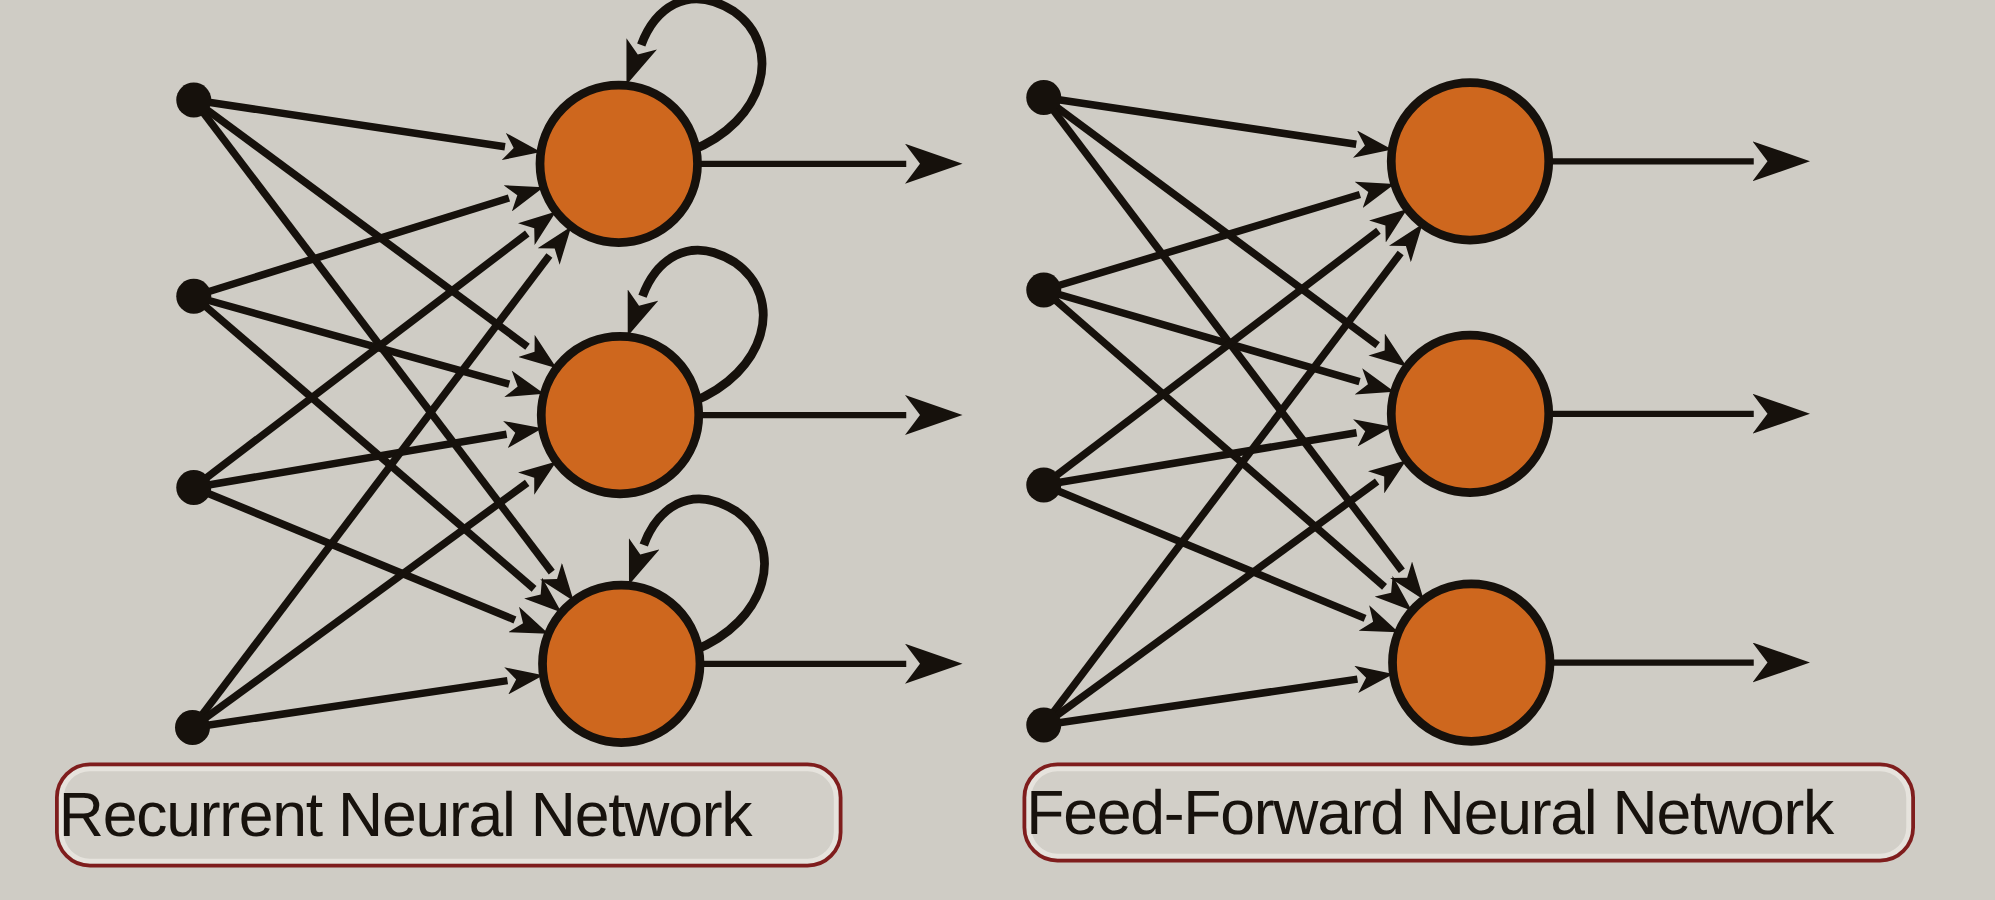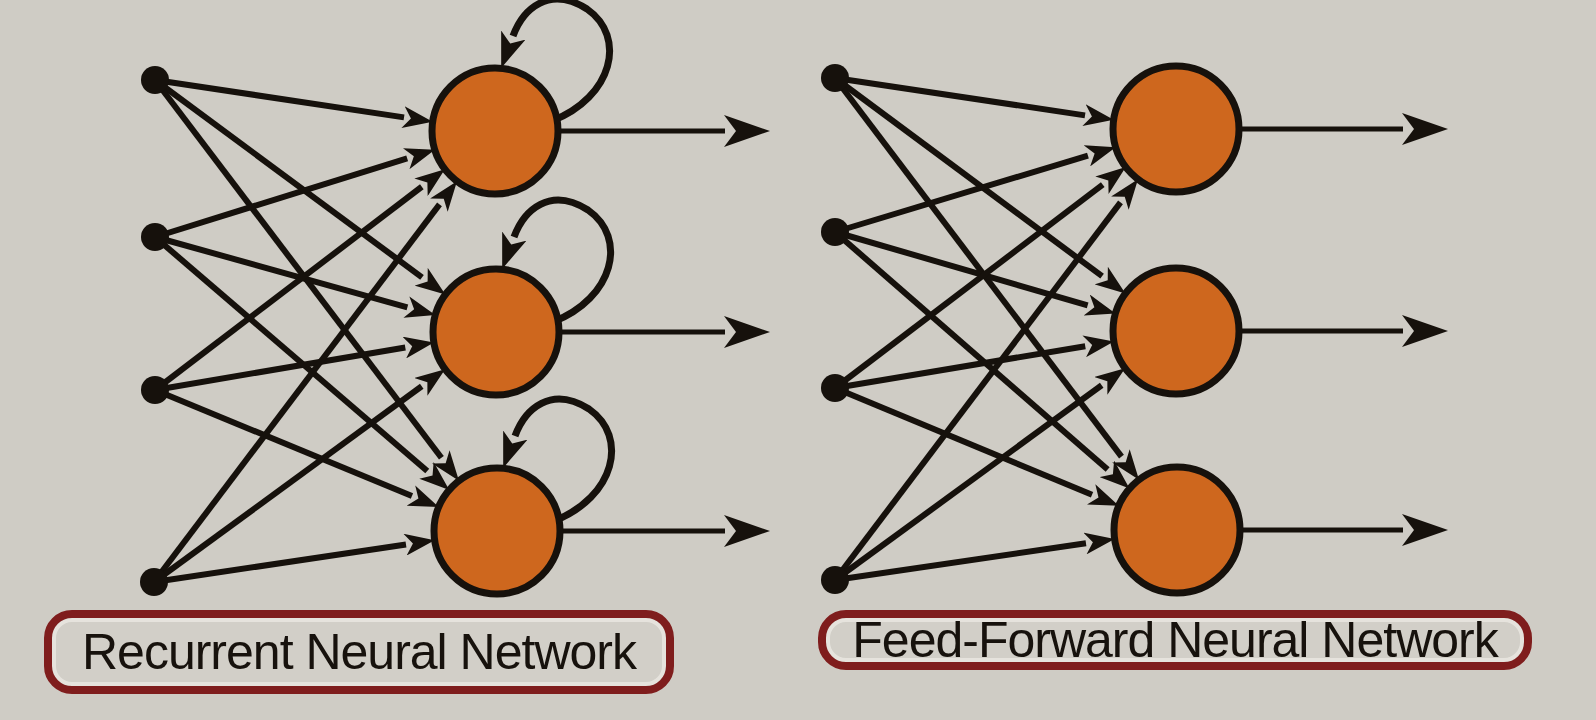--- a/index.html
+++ b/index.html
@@ -6,25 +6,25 @@
   #stage{
     position:relative;
     width:1596px;height:720px;
     overflow:hidden;
     font-family:"Liberation Sans", sans-serif;
   }
   #diagram{position:absolute;left:0;top:0;width:1596px;height:720px;display:block;}
   .label-box{
     position:absolute;
     box-sizing:border-box;
-    border:8px solid #7f1d1d;
+    border:3px solid #7f1d1d;
     border-radius:28px;
     box-shadow:inset 0 0 0 4px rgba(246,244,238,0.55);
     background:#d2cfc8;
-    display:flex;align-items:center;justify-content:center;
+    display:flex;align-items:center;justify-content:flex-start;
     white-space:nowrap;
     font-size:50px;
     letter-spacing:-1px;
     color:#17120d;
   }
 </style>
 </head>
 <body>
 
 <div id="stage" style="background: rgb(207, 204, 197);">
@@ -91,17 +91,17 @@
         <circle cx="835" cy="232" r="14" fill="#16110C"></circle>
         <circle cx="835" cy="388" r="14" fill="#16110C"></circle>
         <circle cx="835" cy="580" r="14" fill="#16110C"></circle>
       </g>
     </svg>
 
   <div class="label-box" id="box-0" style="color: rgb(23, 18, 13); left: 44px; top: 610px; width: 630px; height: 84px;">
     <span>Recurrent Neural Network</span>
   </div>
 
-  <div class="label-box" id="box-1" style="color: rgb(23, 18, 13); left: 818px; top: 610px; width: 714px; height: 60px;">
+  <div class="label-box" id="box-1" style="color: rgb(23, 18, 13); left: 818px; top: 610px; width: 714px; height: 80px;">
     <span>Feed-Forward Neural Network</span>
   </div>
 
 </div>
 
 </body></html>

